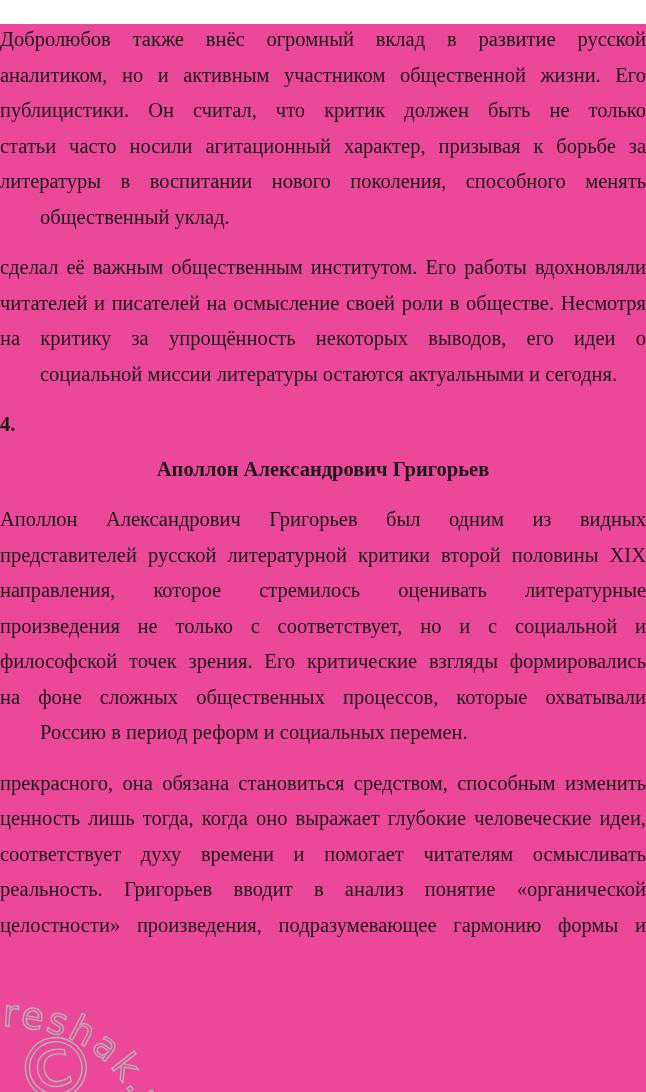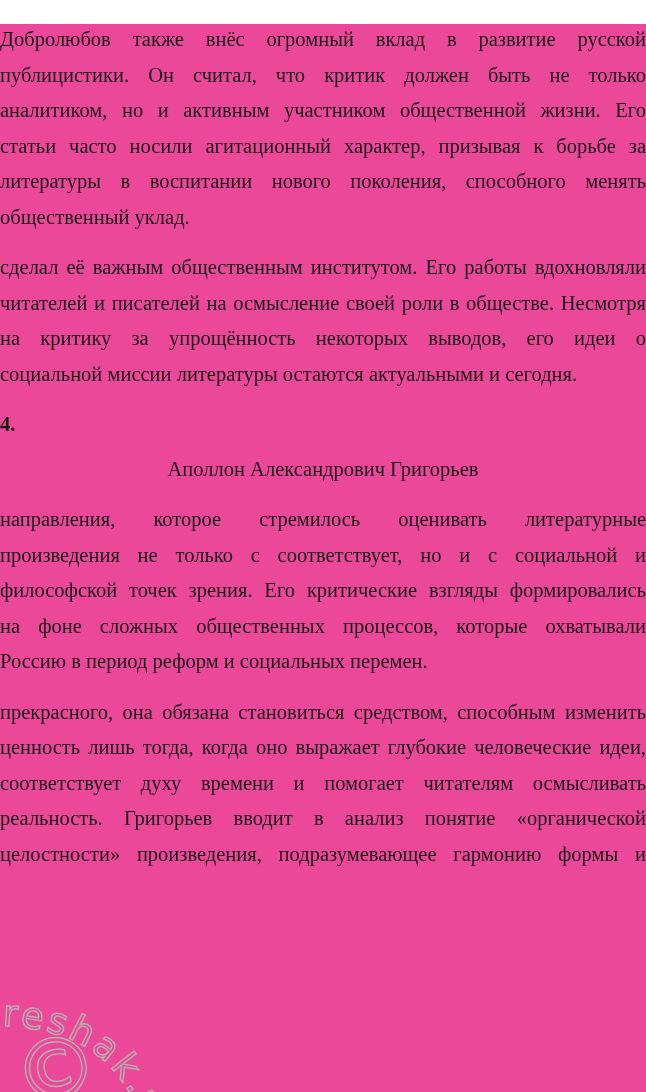--- a/index.html
+++ b/index.html
@@ -29,28 +29,29 @@
   }
   .ln {
     display: block;
     text-align: justify;
     text-align-last: justify;
     -moz-text-align-last: justify;
     white-space: normal;
   }
   .ln.last {
     text-align-last: left;
+    padding-left: 40px;
     -moz-text-align-last: left;
   }
   .h-num {
     font-weight: 700;
     margin: 0 0 9px 0;
   }
   .h-center {
-    font-weight: 400;
+    font-weight: 700;
     text-align: center;
     margin: 0 0 15px 0;
   }
   .watermark-svg {
     position: absolute;
     left: 0;
     top: 0;
     width: 646px;
     height: 1092px;
     pointer-events: none;
@@ -63,39 +64,41 @@
   }
 </style>
 </head>
 <body>
 
 <div class="page">
   <div class="content">
 
     <p class="para">
       <span class="ln">Добролюбов также внёс огромный вклад в развитие русской</span>
+      <span class="ln">аналитиком, но и активным участником общественной жизни. Его</span>
       <span class="ln">публицистики. Он считал, что критик должен быть не только</span>
-      <span class="ln">аналитиком, но и активным участником общественной жизни. Его</span>
       <span class="ln">статьи часто носили агитационный характер, призывая к борьбе за</span>
       <span class="ln">литературы в воспитании нового поколения, способного менять</span>
       <span class="ln last">общественный уклад.</span>
     </p>
 
     <p class="para">
       <span class="ln">сделал её важным общественным институтом. Его работы вдохновляли</span>
       <span class="ln">читателей и писателей на осмысление своей роли в обществе. Несмотря</span>
       <span class="ln">на критику за упрощённость некоторых выводов, его идеи о</span>
       <span class="ln last">социальной миссии литературы остаются актуальными и сегодня.</span>
     </p>
 
     <div class="h-num">4.</div>
 
     <div class="h-center">Аполлон Александрович Григорьев</div>
 
     <p class="para">
+      <span class="ln">Аполлон Александрович Григорьев был одним из видных</span>
+      <span class="ln">представителей русской литературной критики второй половины XIX</span>
       <span class="ln">направления, которое стремилось оценивать литературные</span>
       <span class="ln">произведения не только с соответствует, но и с социальной и</span>
       <span class="ln">философской точек зрения. Его критические взгляды формировались</span>
       <span class="ln">на фоне сложных общественных процессов, которые охватывали</span>
       <span class="ln last">Россию в период реформ и социальных перемен.</span>
     </p>
 
     <p class="para">
       <span class="ln">прекрасного, она обязана становиться средством, способным изменить</span>
       <span class="ln">ценность лишь тогда, когда оно выражает глубокие человеческие идеи,</span>

